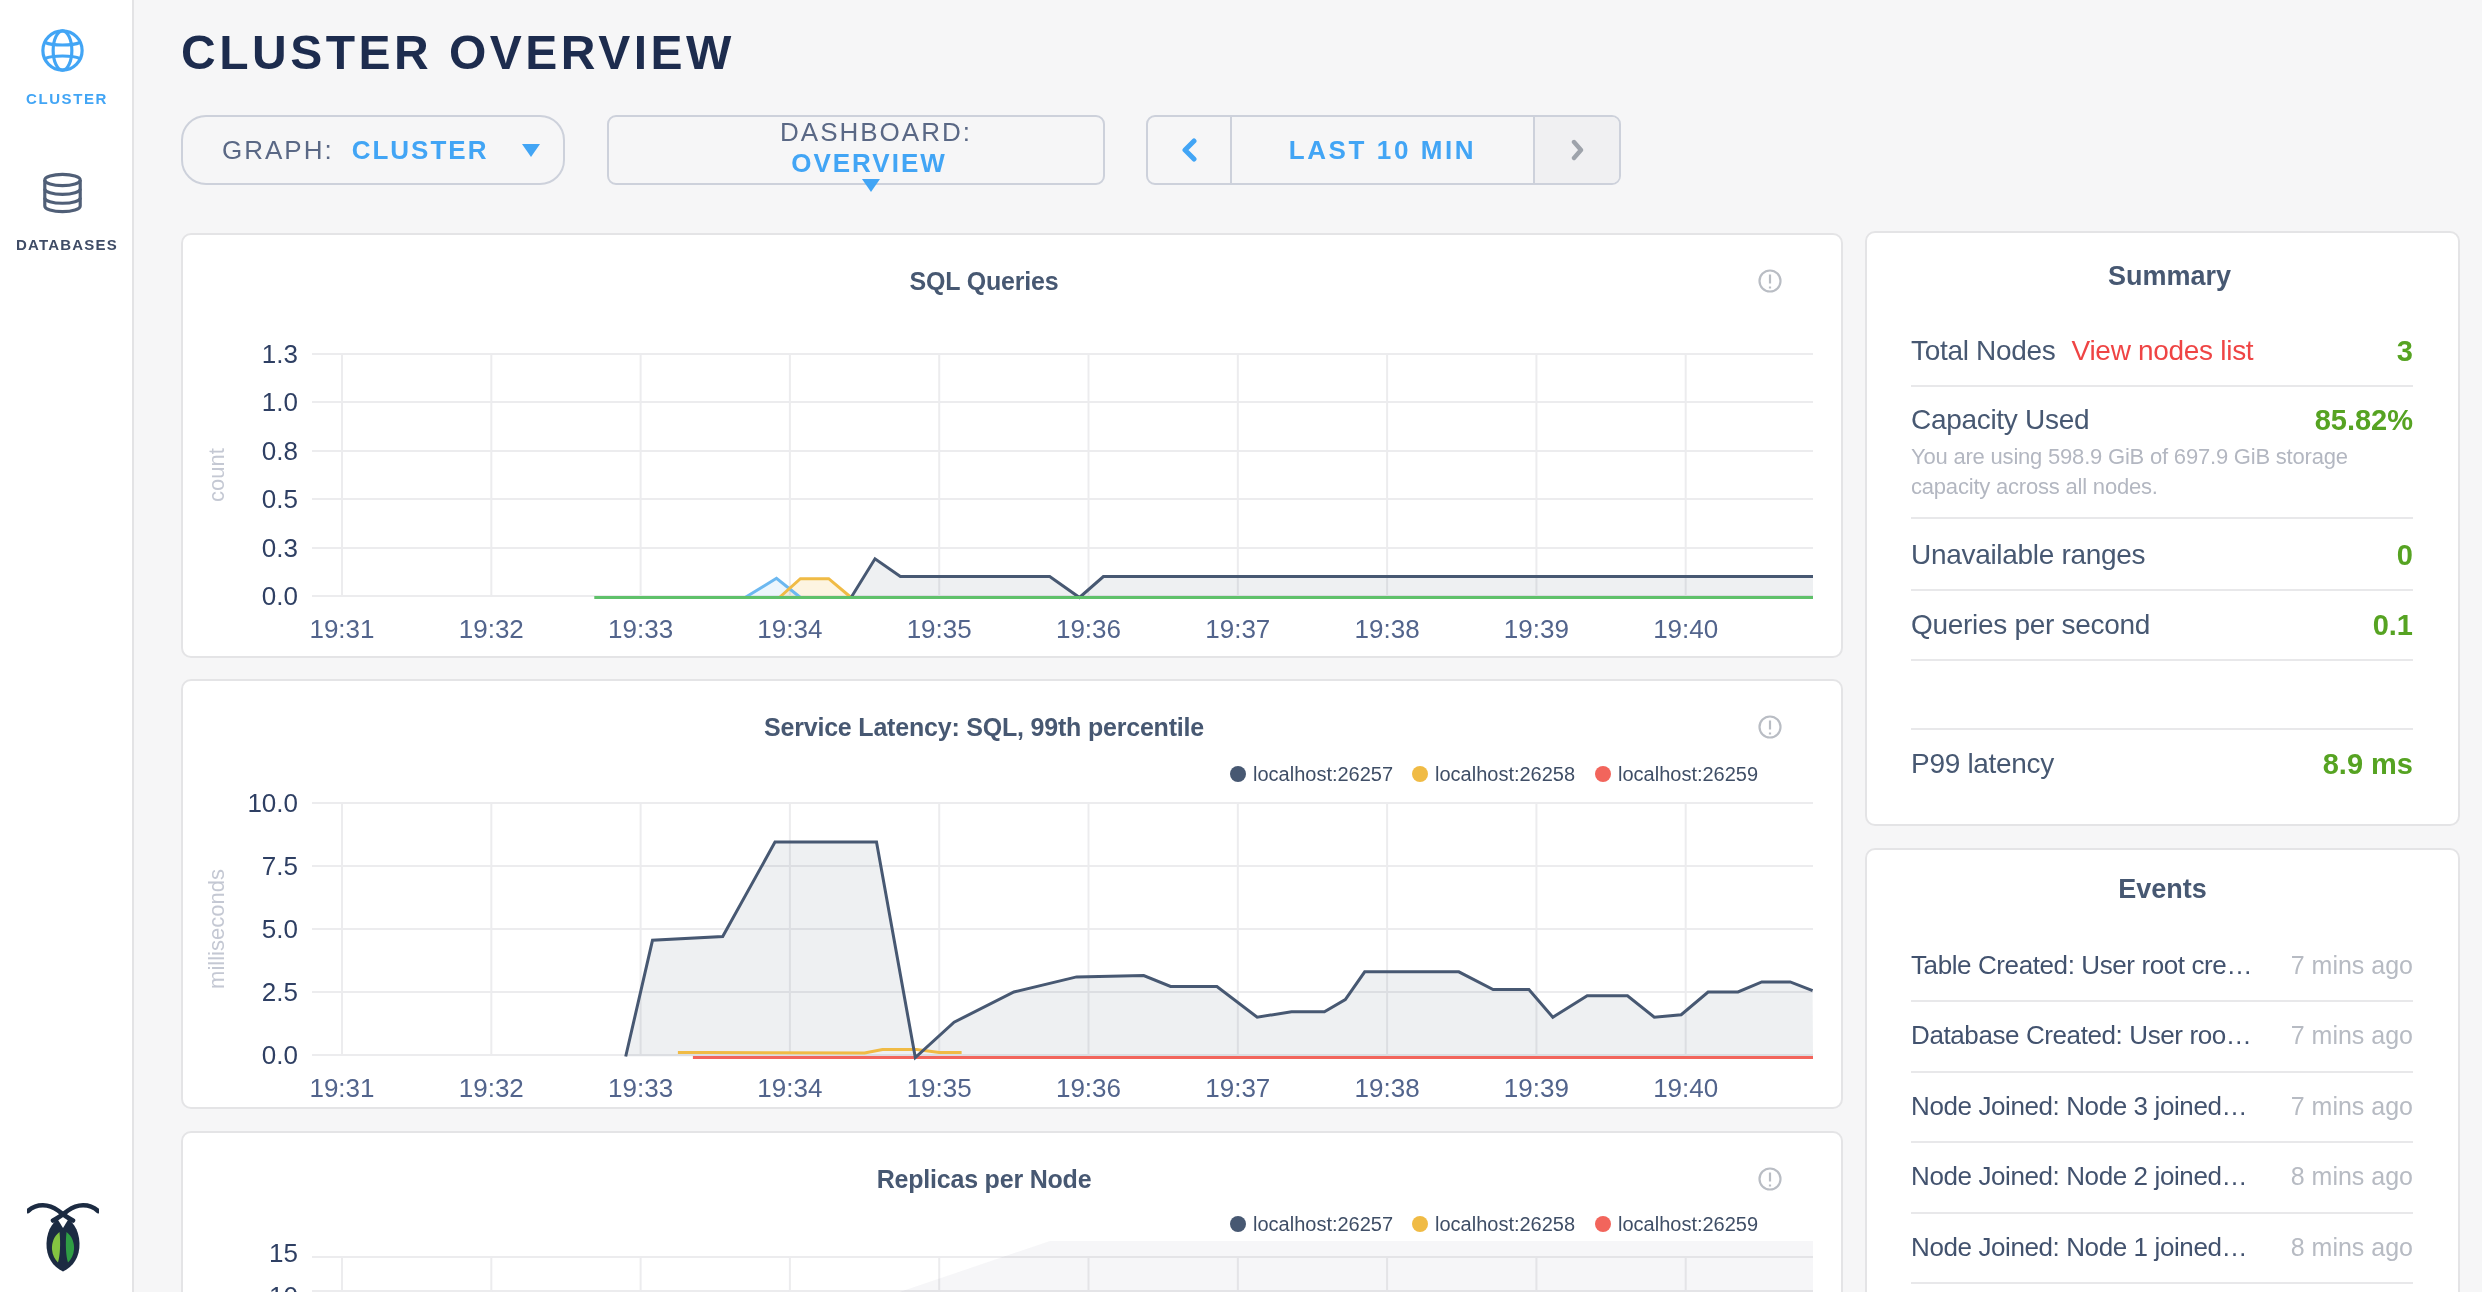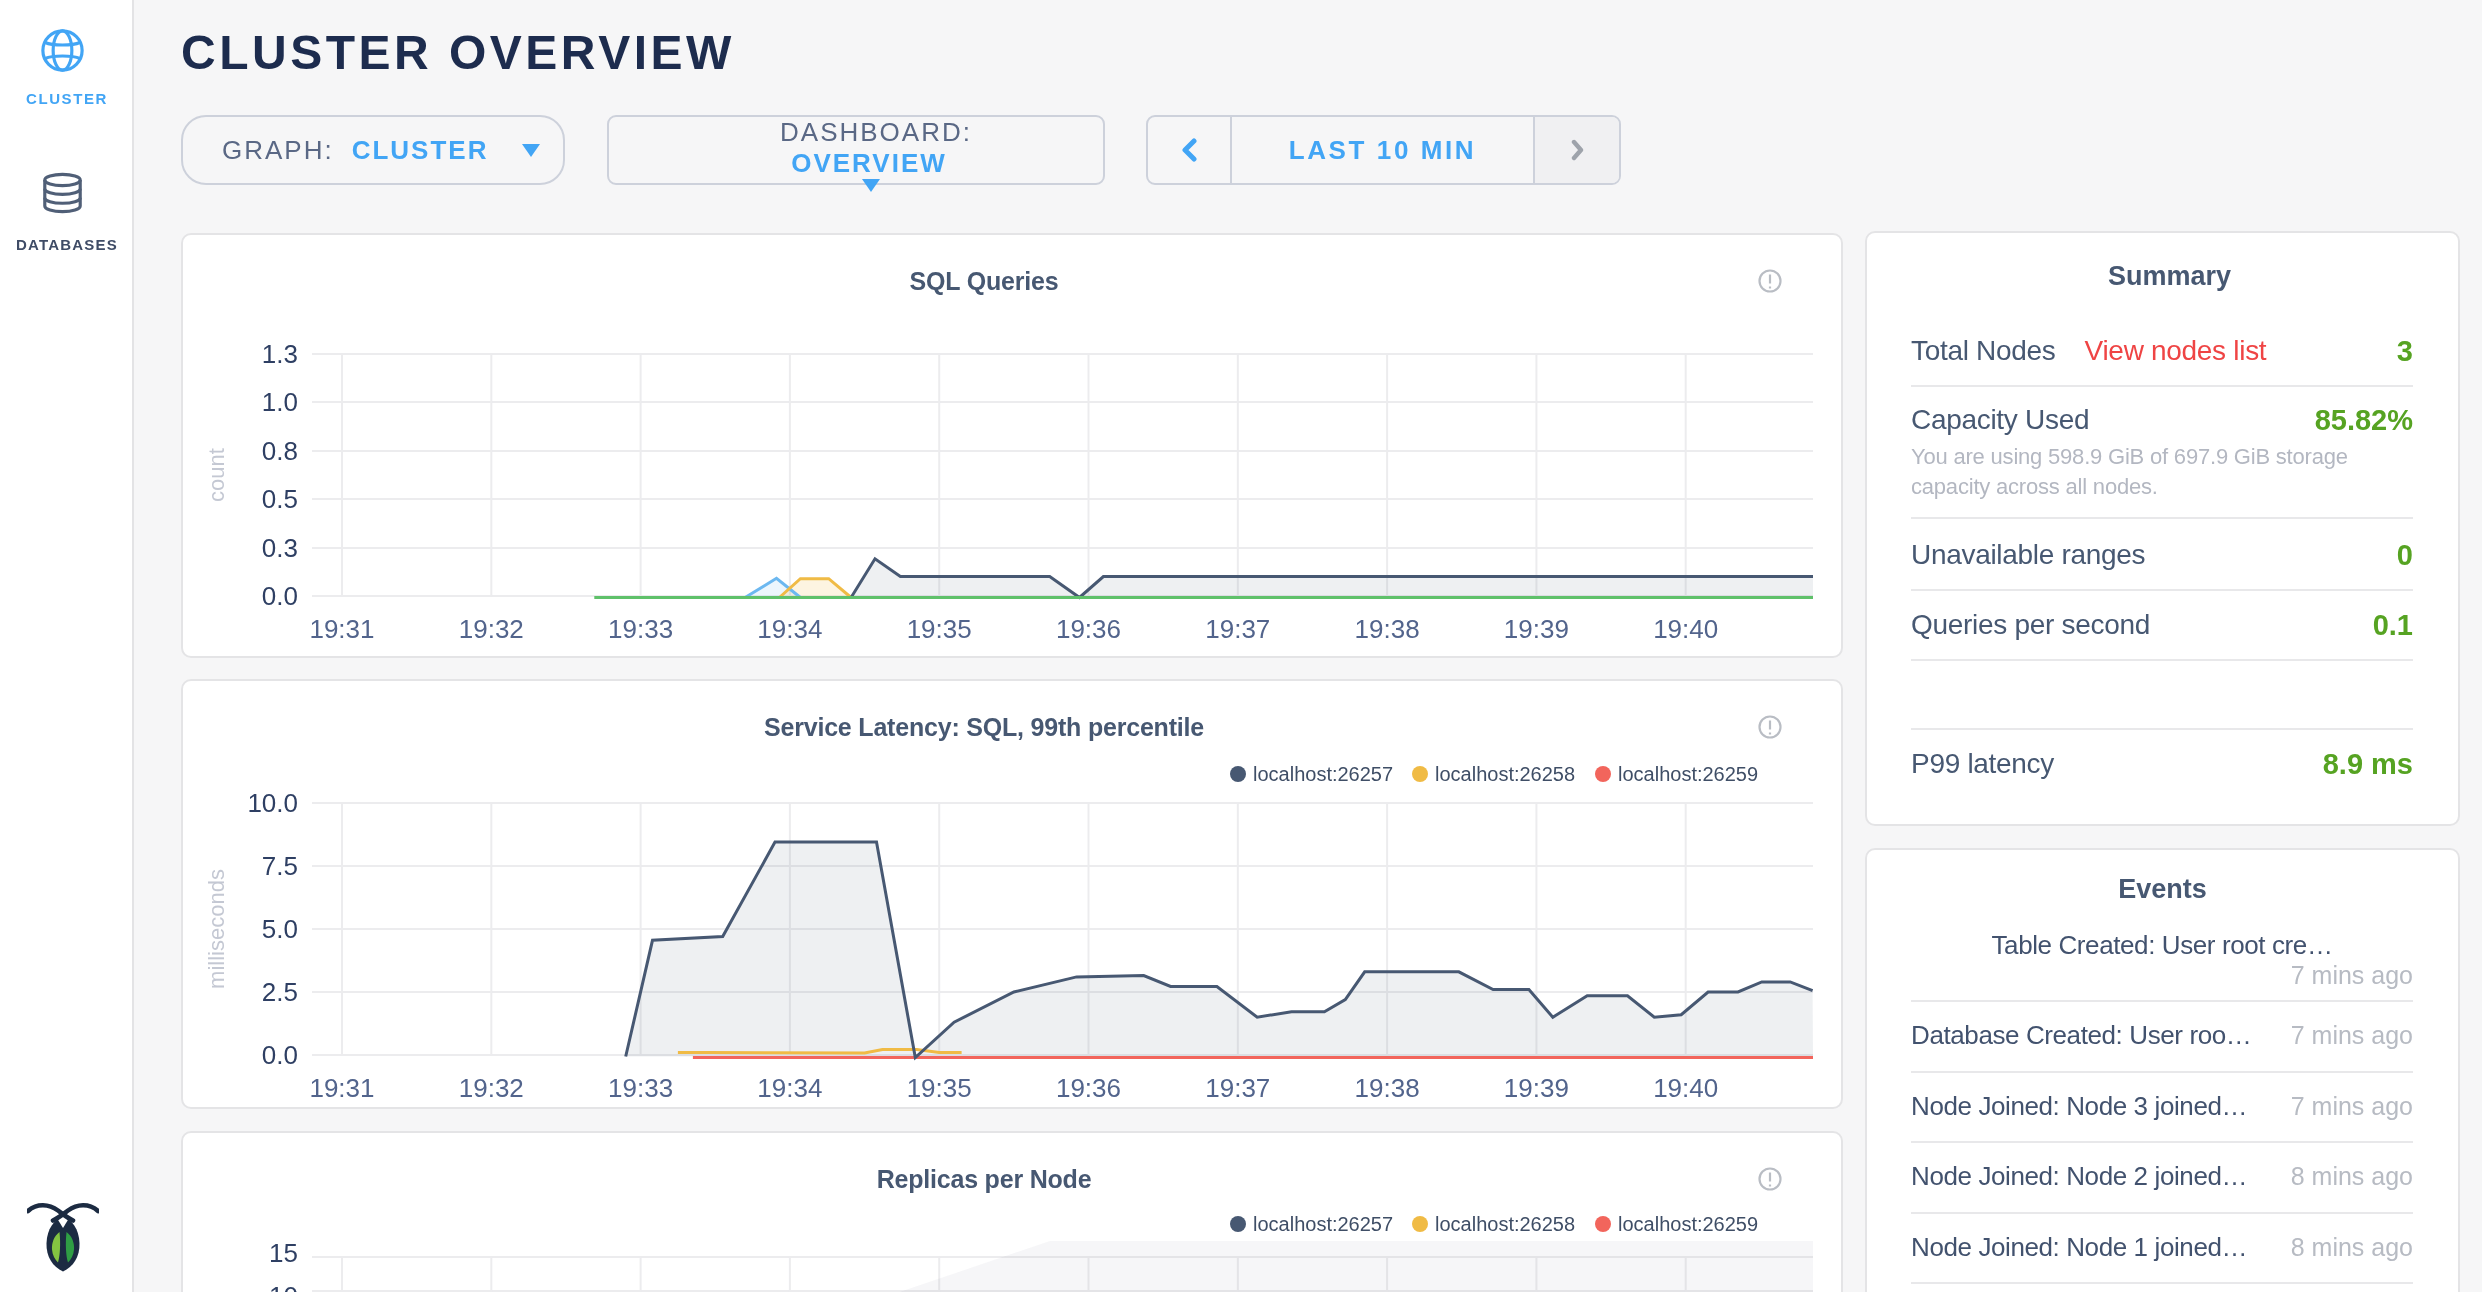--- a/index.html
+++ b/index.html
@@ -22,21 +22,21 @@
 #timebox .seg1 { width:84px; border-right:2px solid #cdd1db; display:flex;
   align-items:center; justify-content:center; }
 #timebox .seg2 { flex:1; display:flex; align-items:center; justify-content:center;
   color:#42a5f5; font-size:26px; font-weight:bold; letter-spacing:2.6px; }
 #timebox .seg3 { width:86px; border-left:2px solid #cdd1db; background:#f0f0f2;
   display:flex; align-items:center; justify-content:center; }
 .card { position:absolute; background:#fff; border:2px solid #e4e4e6;
   border-radius:10px; }
 .ptitle { position:absolute; width:100%; text-align:center; font-size:27px;
   font-weight:bold; color:#475872; }
-.srow { position:absolute; left:44px; right:45px; display:flex; align-items:center;gap:13px; }
+.srow { position:absolute; left:44px; right:45px; display:flex; align-items:center; }
 .slab { color:#475872; font-size:28px; letter-spacing:-0.3px; }
 .slink { color:#ef4444; font-size:28px; margin-left:16px; letter-spacing:-0.3px; }
 .sval { color:#56a322; font-size:29px; font-weight:bold; margin-left:auto; }
 .ssep { position:absolute; left:44px; right:45px; height:2px; background:#e8e8ea; }
 .sdesc { position:absolute; left:44px; right:45px; color:#b3b7c1;
   font-size:22px; line-height:30px; letter-spacing:-0.2px; }
 .erow { position:absolute; left:44px; right:45px; height:70px; display:flex;
   align-items:center; }
 .etxt { color:#42526e; font-size:26px; letter-spacing:-0.4px; white-space:nowrap;
   overflow:hidden; }
@@ -265,21 +265,21 @@
 <div class="ssep" style="top:495px;"></div>
 <div class="srow" style="top:501px;height:60px;">
   <span class="slab">P99 latency</span>
       <span class="sval">8.9 ms</span>
 </div>
 
 </div>
 
 <div class="card" style="left:1865px;top:848px;width:595px;height:600px;">
   <div class="ptitle" style="top:24px;">Events</div>
-  <div class="erow" style="top:80.0px;flex-direction:column;">
+  <div class="erow" style="top:80.0px;">
       <span class="etxt">Table Created: User root cre…</span>
       <span class="eago">7 mins ago</span>
     </div>
     <div class="ssep" style="top:150.0px;"></div>
     <div class="erow" style="top:150.5px;">
       <span class="etxt">Database Created: User roo…</span>
       <span class="eago">7 mins ago</span>
     </div>
     <div class="ssep" style="top:220.5px;"></div>
     <div class="erow" style="top:221.0px;">

